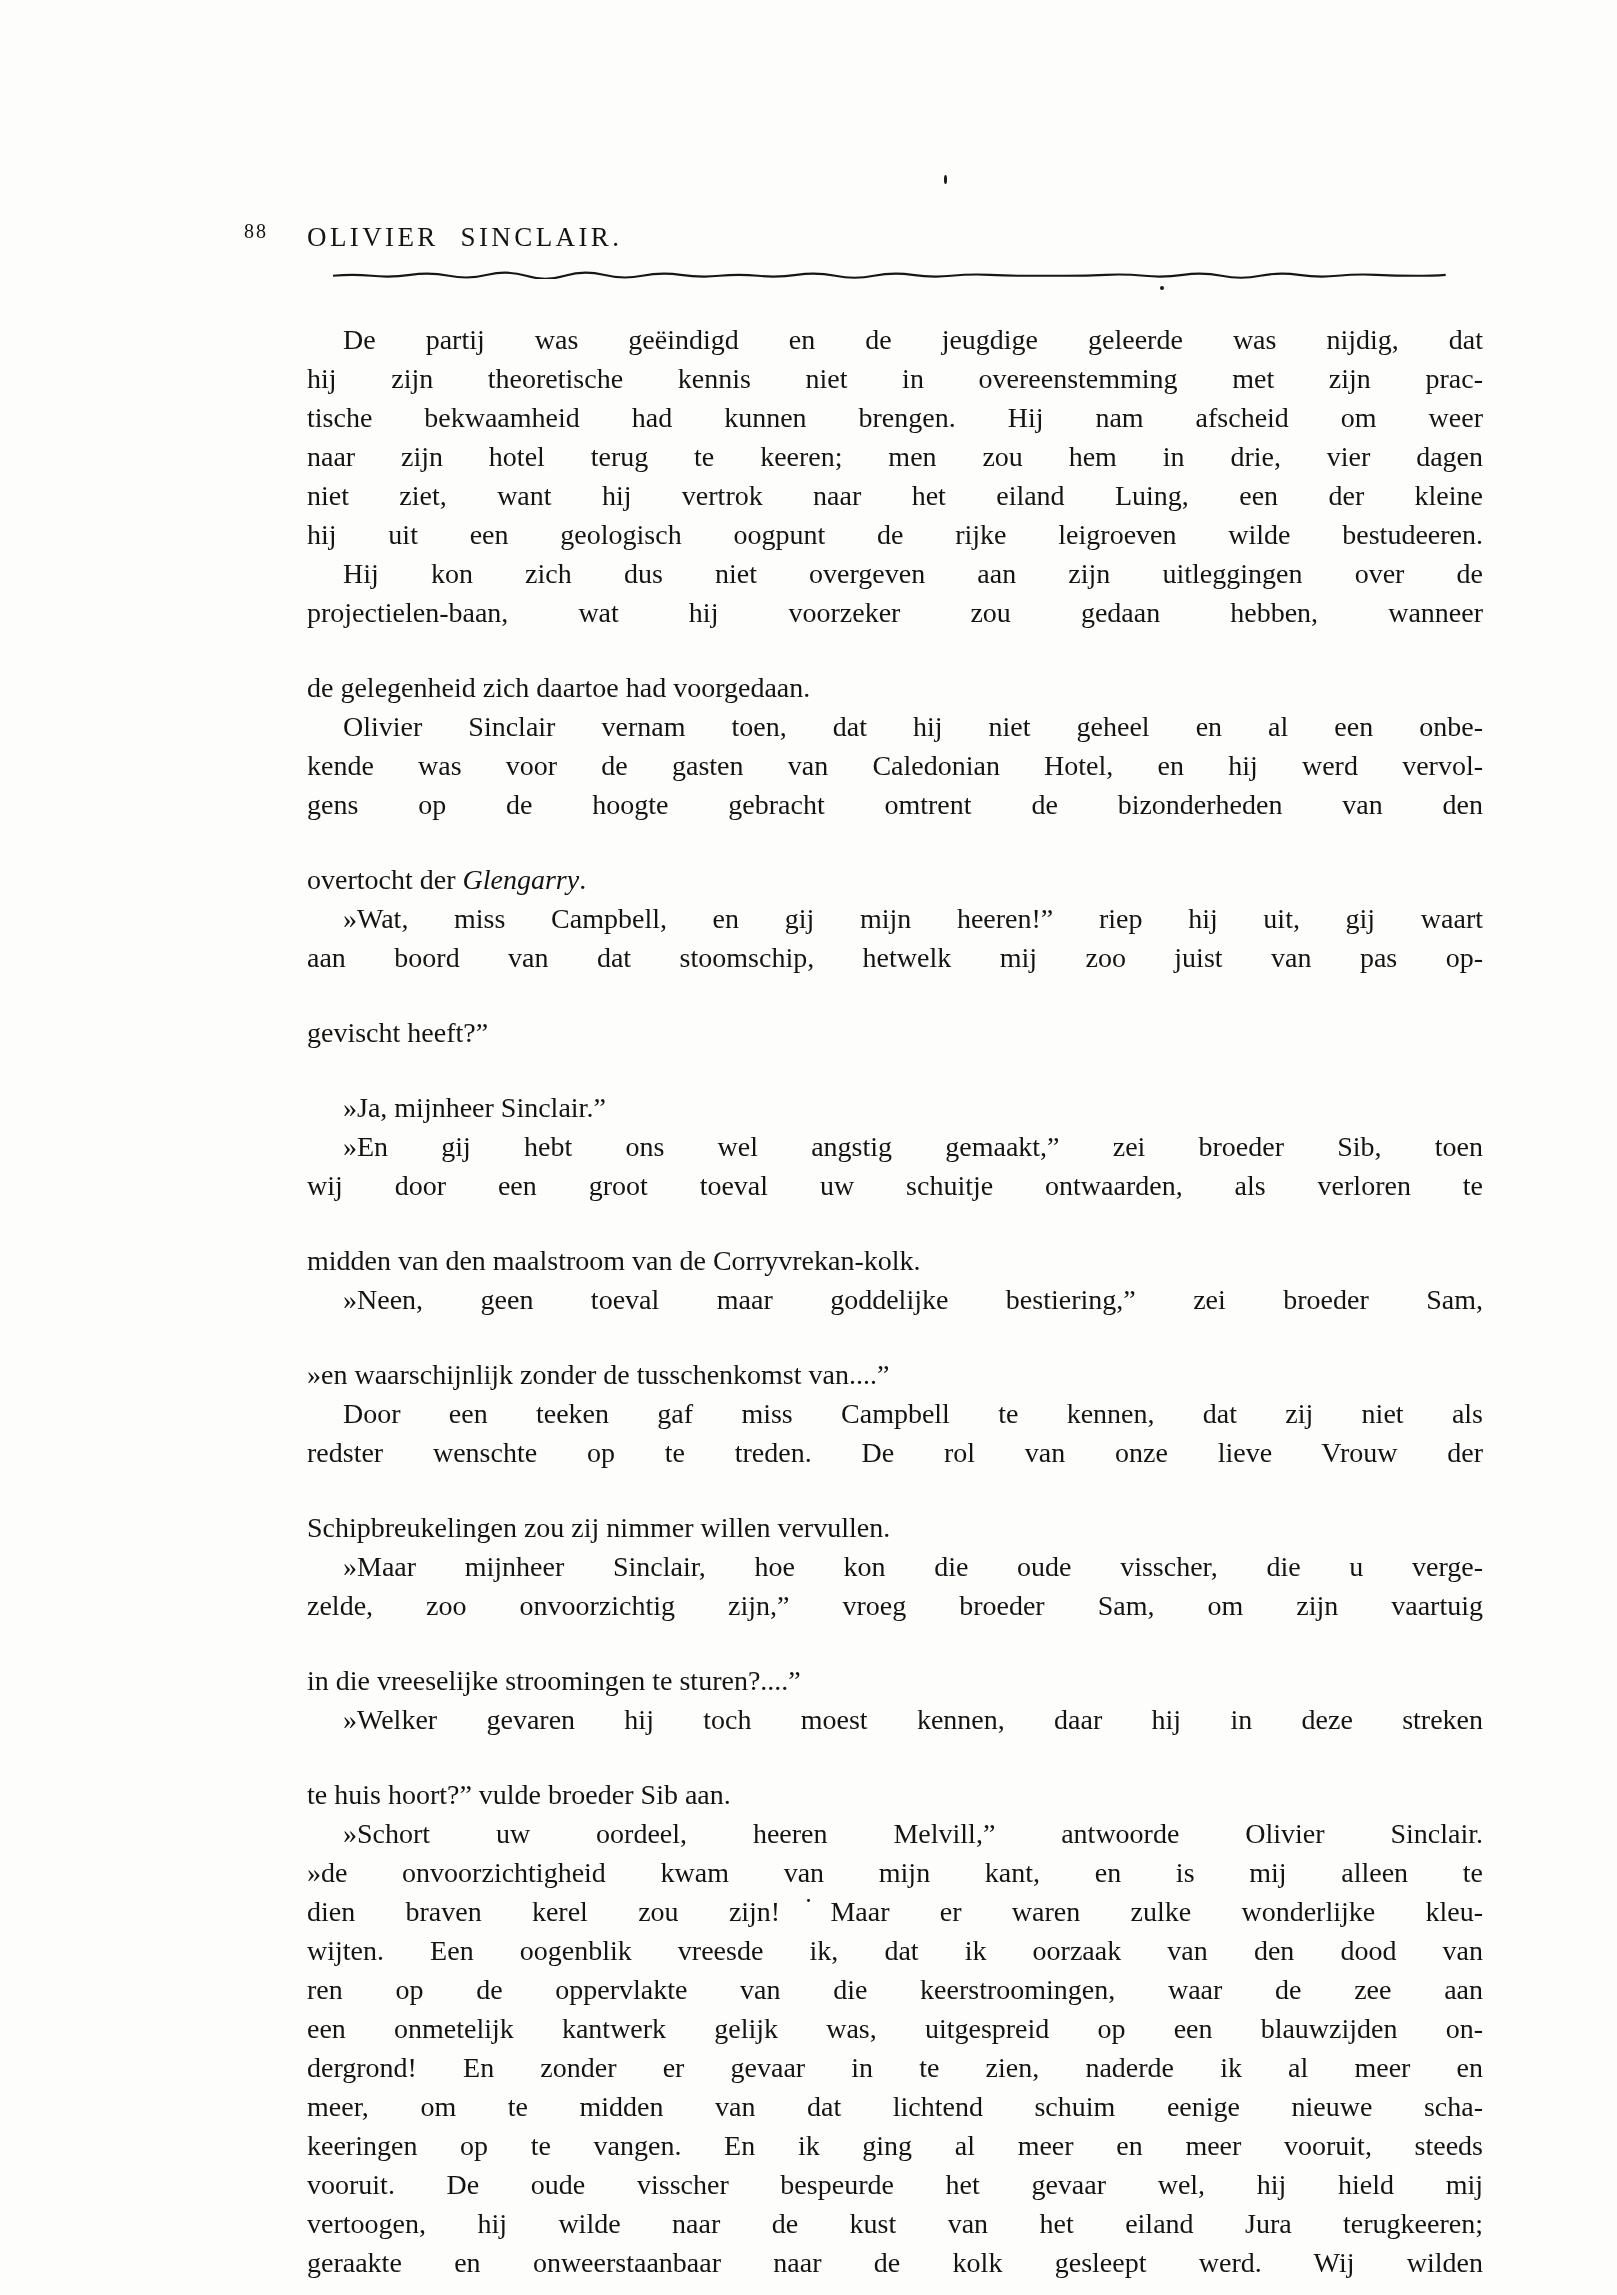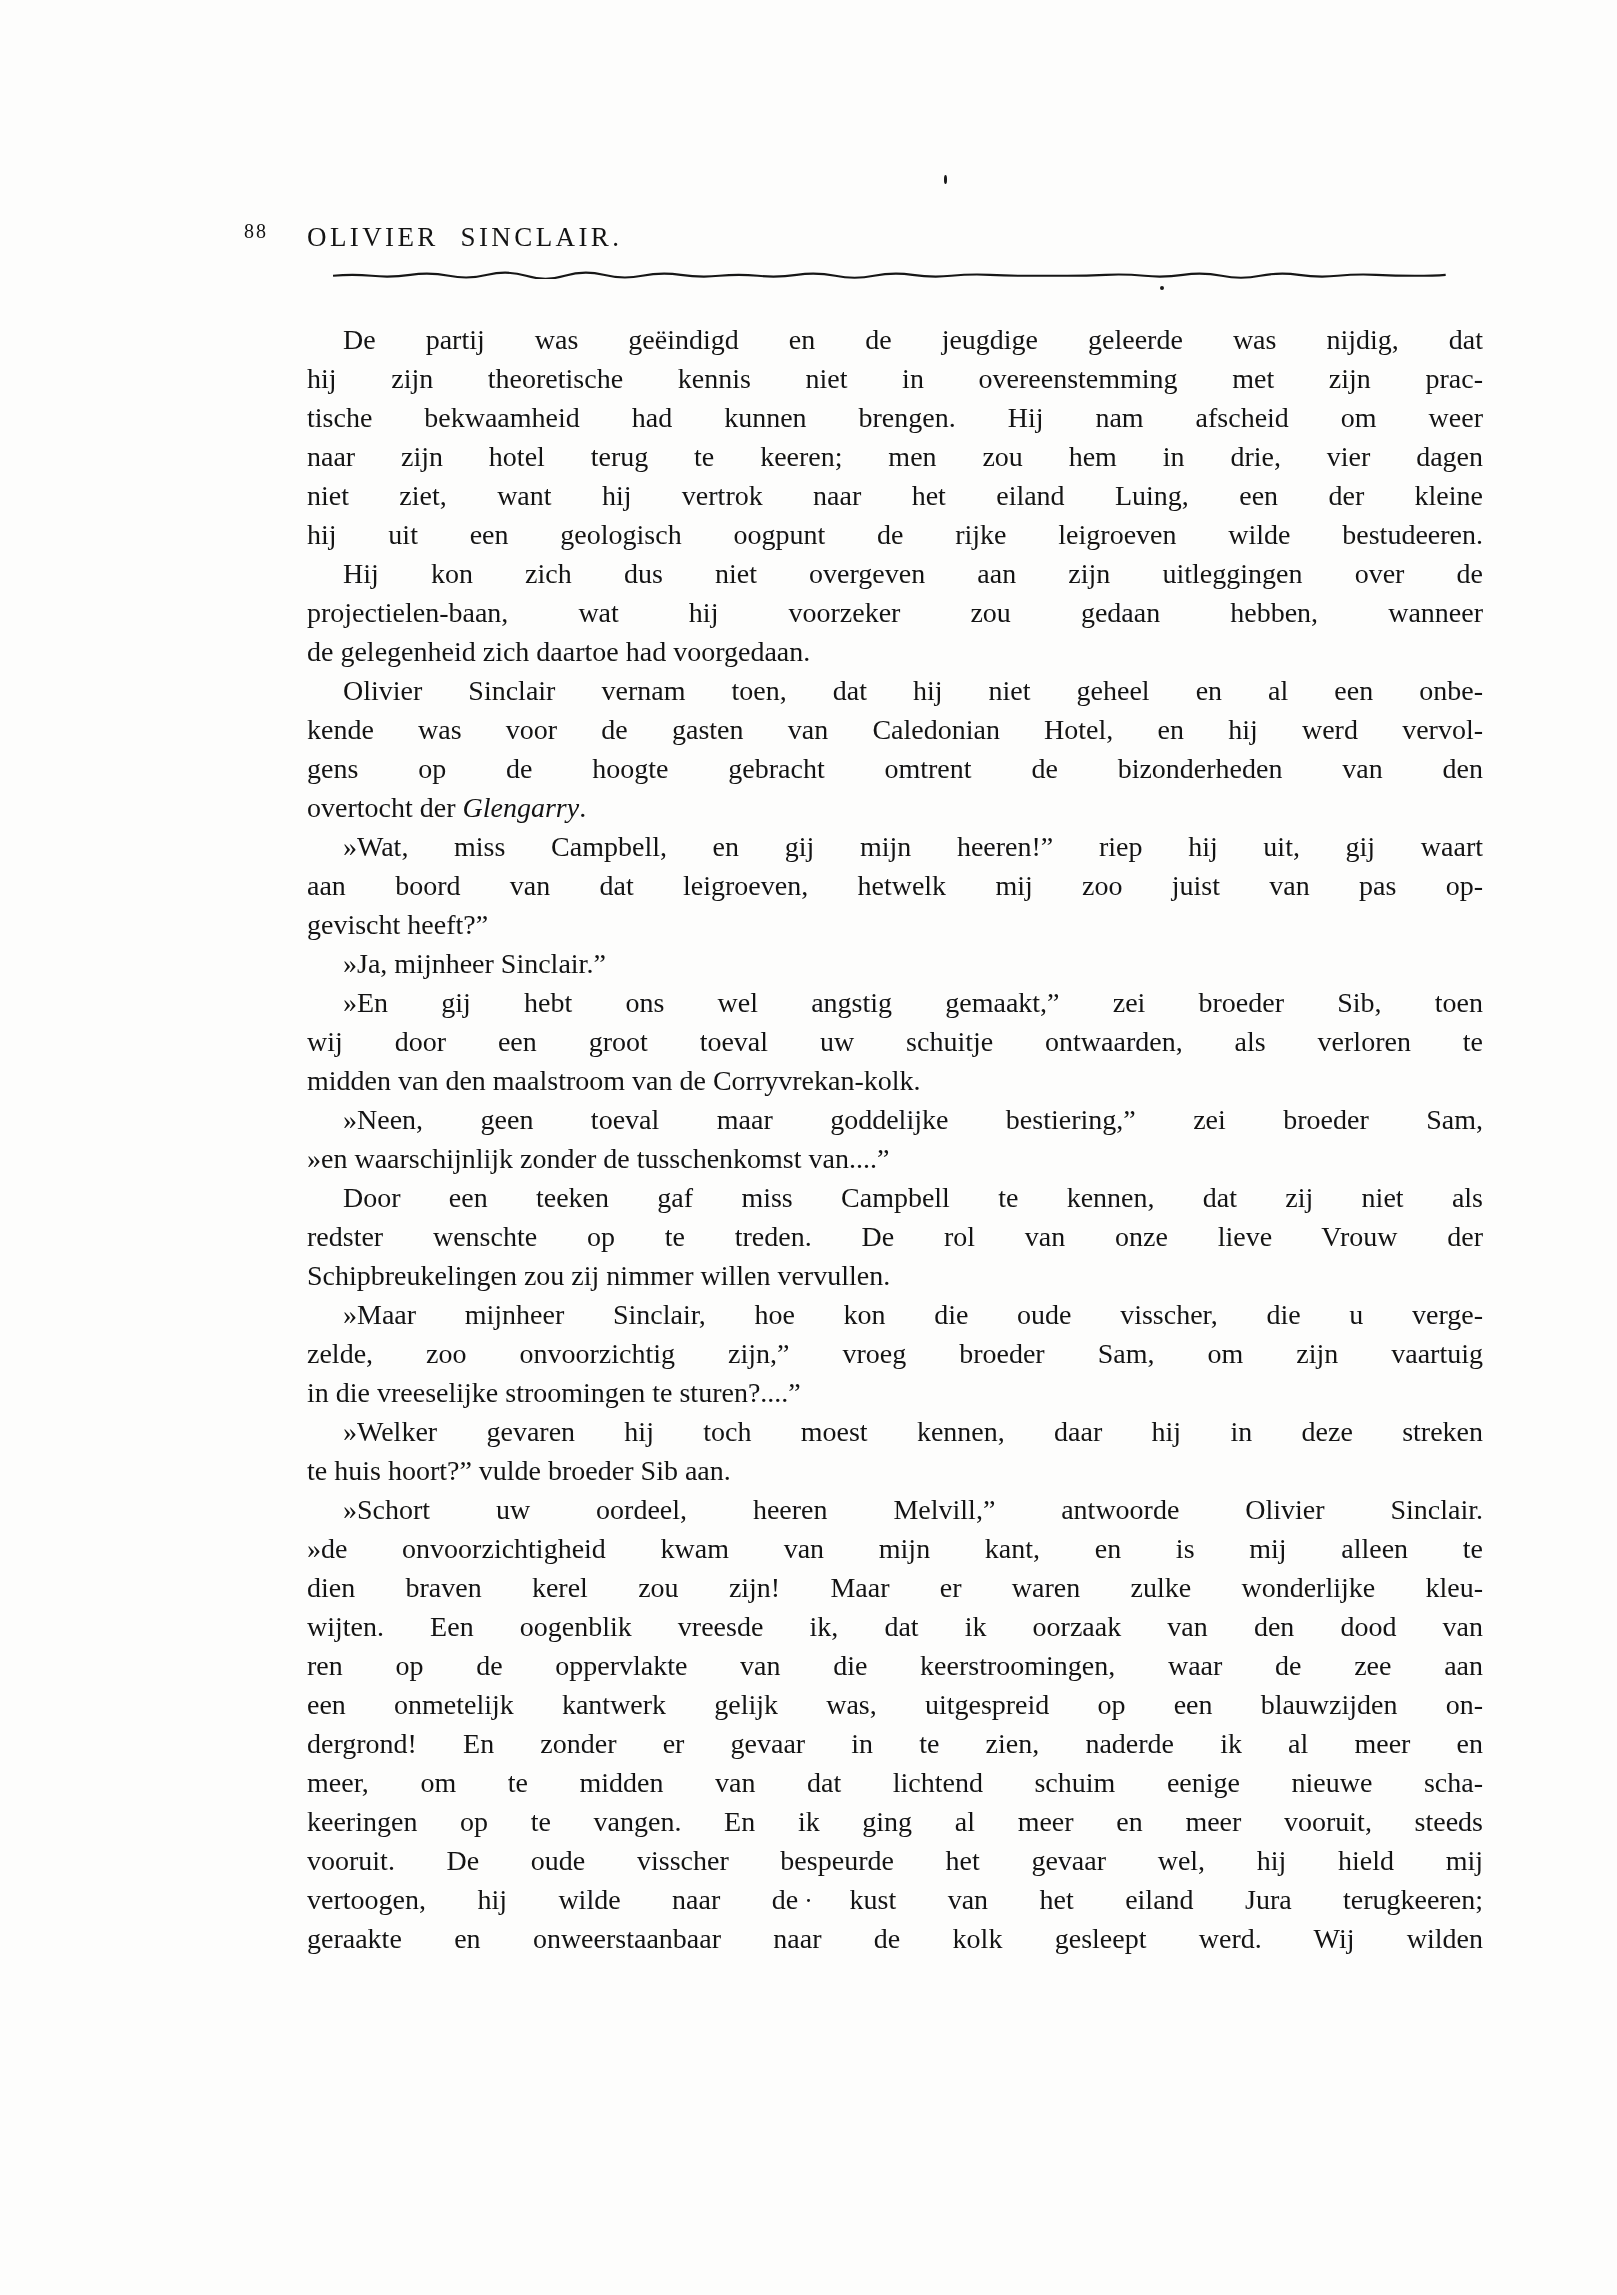--- a/index.html
+++ b/index.html
@@ -31,21 +31,21 @@
   }
   .line{
     font-size:28px;
     line-height:39px;
     height:39px;
     text-align:justify;
     text-align-last:justify;
     white-space:normal;
     overflow:visible;
   }
-  .line.last{text-align-last:left;}
+  .line.last{text-align-last:left;margin-top:36px;}
   .line.indent{text-indent:36px;}
   .it{font-style:italic;}
   .ink-speck{position:absolute;background:#1a1a1a;border-radius:50%;}
 </style>
 </head>
 <body>
 
 <div class="scan-page">
 
   <div class="header">
@@ -65,21 +65,21 @@
       <div class="line"><span>niet ziet, want hij vertrok naar het eiland Luing, een der kleine</span></div>
       <div class="line"><span>hij uit een geologisch oogpunt de rijke leigroeven wilde bestudeeren.</span></div>
       <div class="line indent"><span>Hij kon zich dus niet overgeven aan zijn uitleggingen over de</span></div>
       <div class="line"><span>projectielen-baan, wat hij voorzeker zou gedaan hebben, wanneer</span></div>
       <div class="line last"><span>de gelegenheid zich daartoe had voorgedaan.</span></div>
       <div class="line indent"><span>Olivier Sinclair vernam toen, dat hij niet geheel en al een onbe-</span></div>
       <div class="line"><span>kende was voor de gasten van Caledonian Hotel, en hij werd vervol-</span></div>
       <div class="line"><span>gens op de hoogte gebracht omtrent de bizonderheden van den</span></div>
       <div class="line last"><span>overtocht der </span><span class="it">Glengarry</span><span>.</span></div>
       <div class="line indent"><span>»Wat, miss Campbell, en gij mijn heeren!” riep hij uit, gij waart</span></div>
-      <div class="line"><span>aan boord van dat leigroeven, hetwelk mij zoo juist van pas op-</span></div>
+      <div class="line"><span>aan boord van dat stoomschip, hetwelk mij zoo juist van pas op-</span></div>
       <div class="line last"><span>gevischt heeft?”</span></div>
       <div class="line indent last"><span>»Ja, mijnheer Sinclair.”</span></div>
       <div class="line indent"><span>»En gij hebt ons wel angstig gemaakt,” zei broeder Sib, toen</span></div>
       <div class="line"><span>wij door een groot toeval uw schuitje ontwaarden, als verloren te</span></div>
       <div class="line last"><span>midden van den maalstroom van de Corryvrekan-kolk.</span></div>
       <div class="line indent"><span>»Neen, geen toeval maar goddelijke bestiering,” zei broeder Sam,</span></div>
       <div class="line last"><span>»en waarschijnlijk zonder de tusschenkomst van....”</span></div>
       <div class="line indent"><span>Door een teeken gaf miss Campbell te kennen, dat zij niet als</span></div>
       <div class="line"><span>redster wenschte op te treden. De rol van onze lieve Vrouw der</span></div>
       <div class="line last"><span>Schipbreukelingen zou zij nimmer willen vervullen.</span></div>

